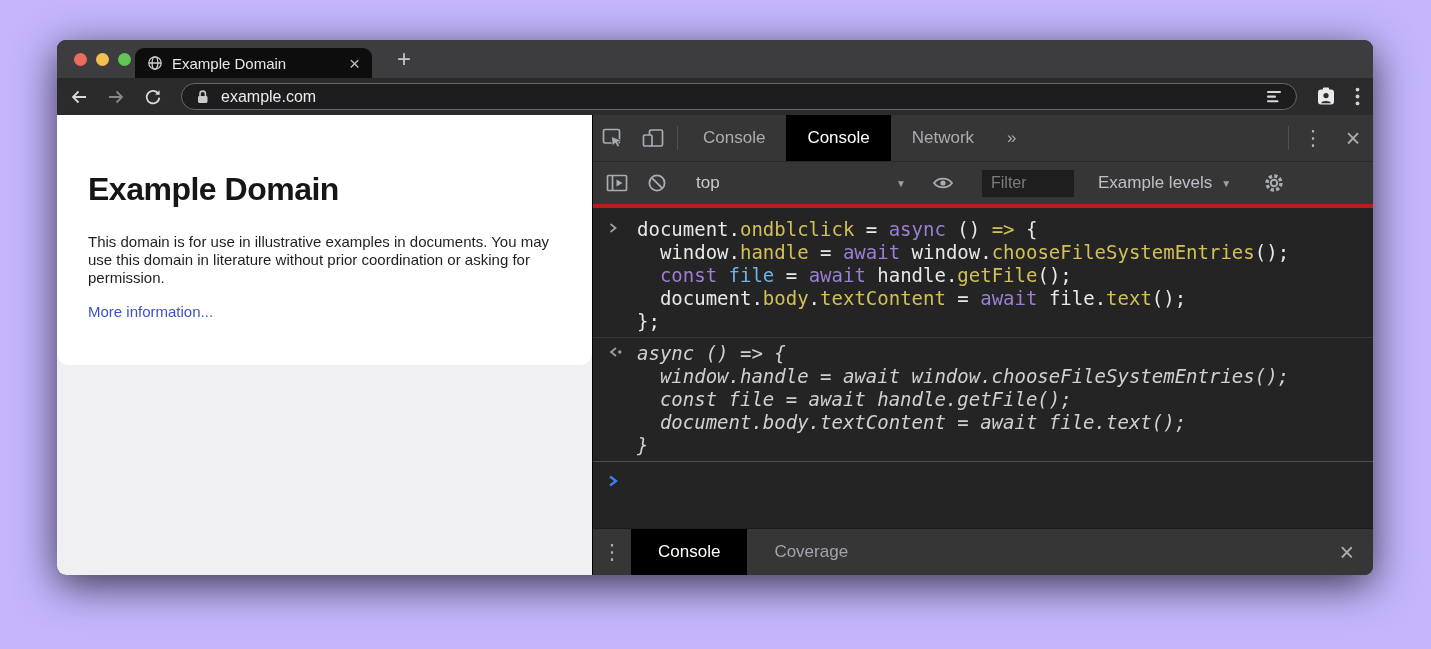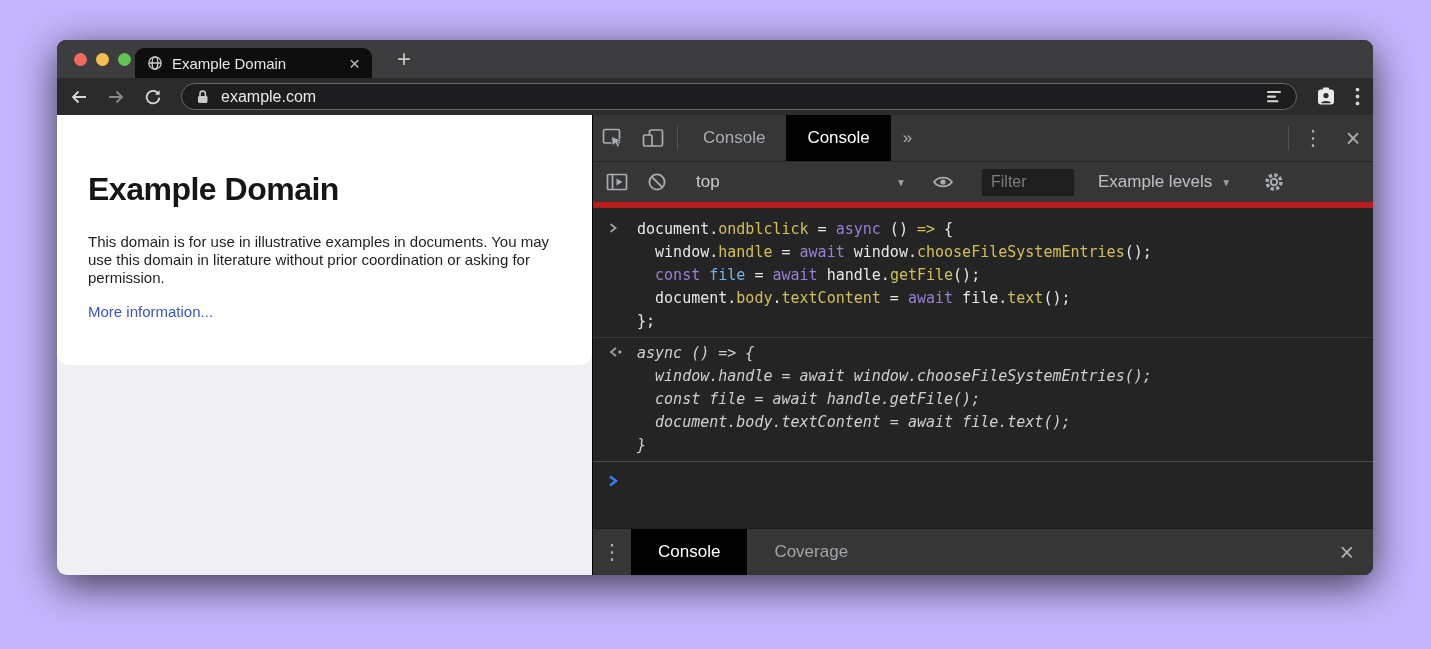--- a/index.html
+++ b/index.html
@@ -43,32 +43,32 @@
   .dt-row { background:#363637; display:flex; align-items:stretch; color:#a8adb2; }
   .dt-tabbar { height:47px; border-bottom:1px solid #282828; }
   .ic-btn { width:40px; display:flex; align-items:center; justify-content:center; }
   .vsep { width:1px; background:#515151; margin:11px 4px; }
   .dt-tab { padding:0 21px; display:flex; align-items:center; font-size:17px; color:#a8adb2; white-space:nowrap; }
   .dt-tab.active { background:#000; color:#fff; }
   .glyph { font-size:21px; color:#a8adb2; }
   .glyph-x { font-size:25px; color:#a8adb2; }
   .spacer { flex:1; }
 
-  .dt-toolbar { height:46px; border-bottom:6px solid #b91c1c; align-items:center; padding:0 4px; }
+  .dt-toolbar { height:46px; border-bottom:4px solid #b91c1c; align-items:center; padding:0 4px; }
   .frame-select { width:228px; display:flex; align-items:center; justify-content:space-between;
                   font-size:17px; color:#c8cacc; padding:0 8px 0 10px; }
   .caret { font-size:10px; color:#9aa0a6; }
   .filter-input { width:92px; height:27px; background:#1e1e1e; border:none; outline:none; color:#cfcfcf;
                   font-size:16px; font-family:"Liberation Sans",sans-serif; padding:0 9px; margin:0 10px; }
   .filter-input::placeholder { color:#7d7d7d; }
   .levels { display:flex; align-items:center; gap:9px; font-size:17px; color:#bdc1c6; padding:0 14px; }
 
   
   .dt-console { flex:1; padding-top:6px; font-family:"DejaVu Sans Mono","Liberation Mono",monospace;
-                font-size:15px; overflow:hidden; display:flex; flex-direction:column; }
+                font-size:19px; overflow:hidden; display:flex; flex-direction:column; }
   .entry { position:relative; padding:4px 0 4px 44px; }
   .entry-sep { border-top:1px solid #383838; }
   .gutter { position:absolute; left:14px; top:7px; }
   .code-line { height:23px; line-height:23px; white-space:pre; color:#e8e8e8; }
   .tok-plain { color:#e8e8e8; }
   .tok-prop  { color:#d2c057; }
   .tok-kw    { color:#9a7fd5; }
   .tok-var   { color:#6fb2e8; }
   .out .code-line { color:#cfd0d2; font-style:italic; }
   .prompt-row { flex:1; border-top:1px solid #4d4d4d; position:relative; padding:8px 0 0 44px; }
@@ -187,20 +187,21 @@
           <span class="ic-btn">
             <svg width="22" height="20" viewBox="0 0 22 20">
                 <rect x="7.5" y="2" width="13" height="16" rx="1.5" fill="none" stroke="#a8adb2" stroke-width="1.7"></rect>
                 <rect x="1.5" y="7" width="8.5" height="11" rx="1.3" fill="#363637" stroke="#a8adb2" stroke-width="1.7"></rect>
               </svg>
           </span>
           <span class="vsep"></span>
           <div id="dt-tabs" style="display:flex; align-items:stretch;">
               <div class="dt-tab">Console</div>
               <div class="dt-tab active">Console</div>
+              <div class="dt-tab">Network</div>
             </div>
           <span class="dt-tab" style="padding:0 12px;">»</span>
           <span class="spacer"></span>
           <span class="vsep"></span>
           <span class="ic-btn glyph">⋮</span>
           <span class="ic-btn glyph-x">×</span>
         </div>
 
         <div class="dt-row dt-toolbar">
           <span class="ic-btn">

